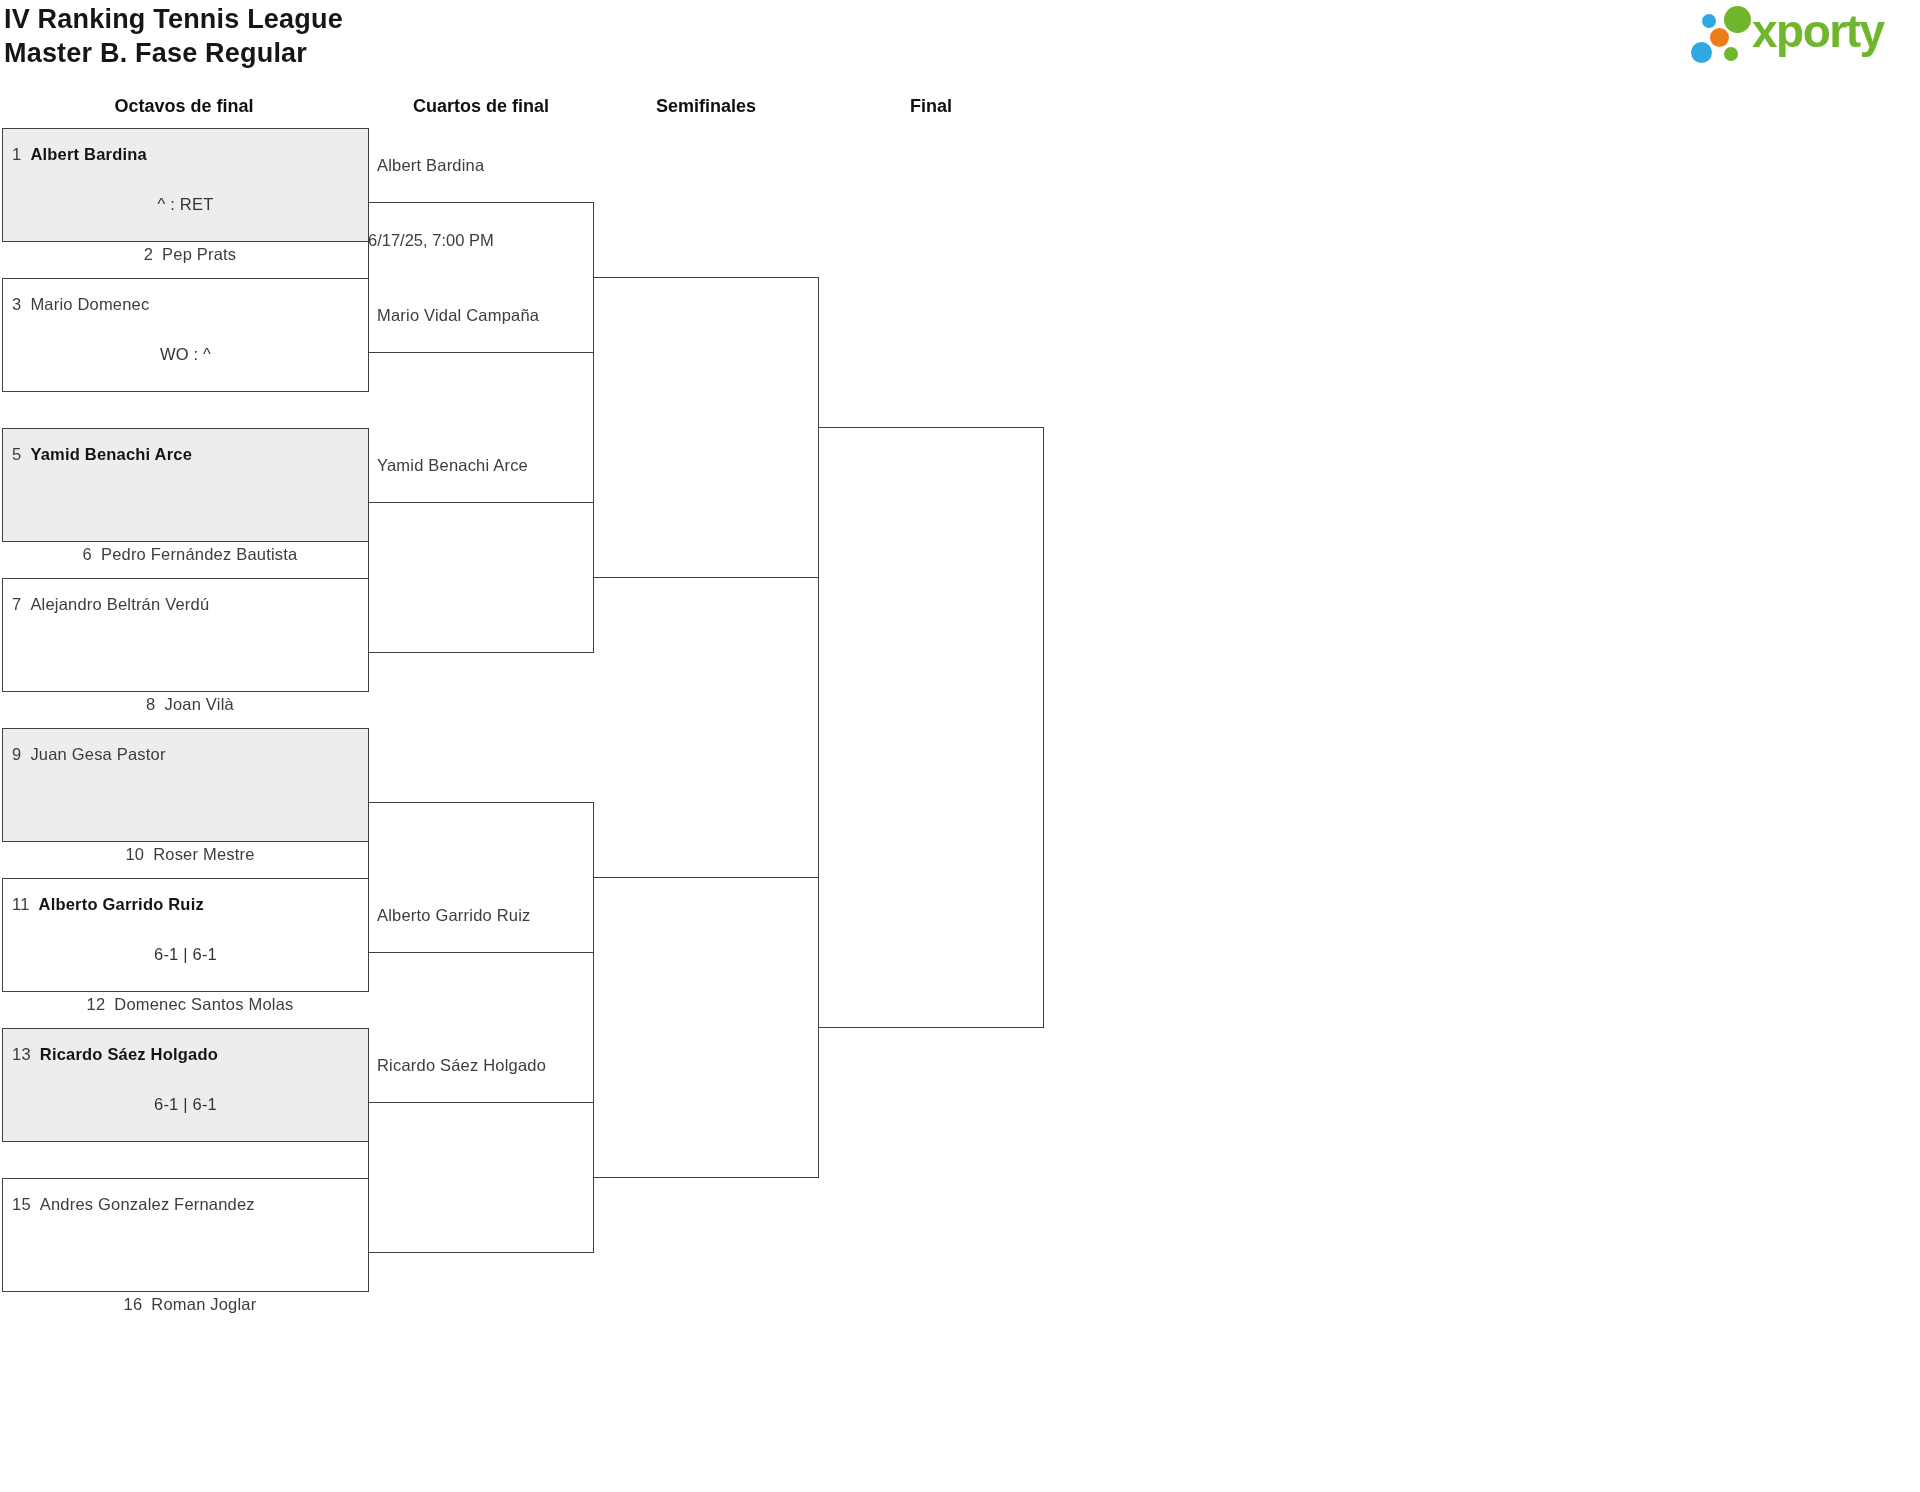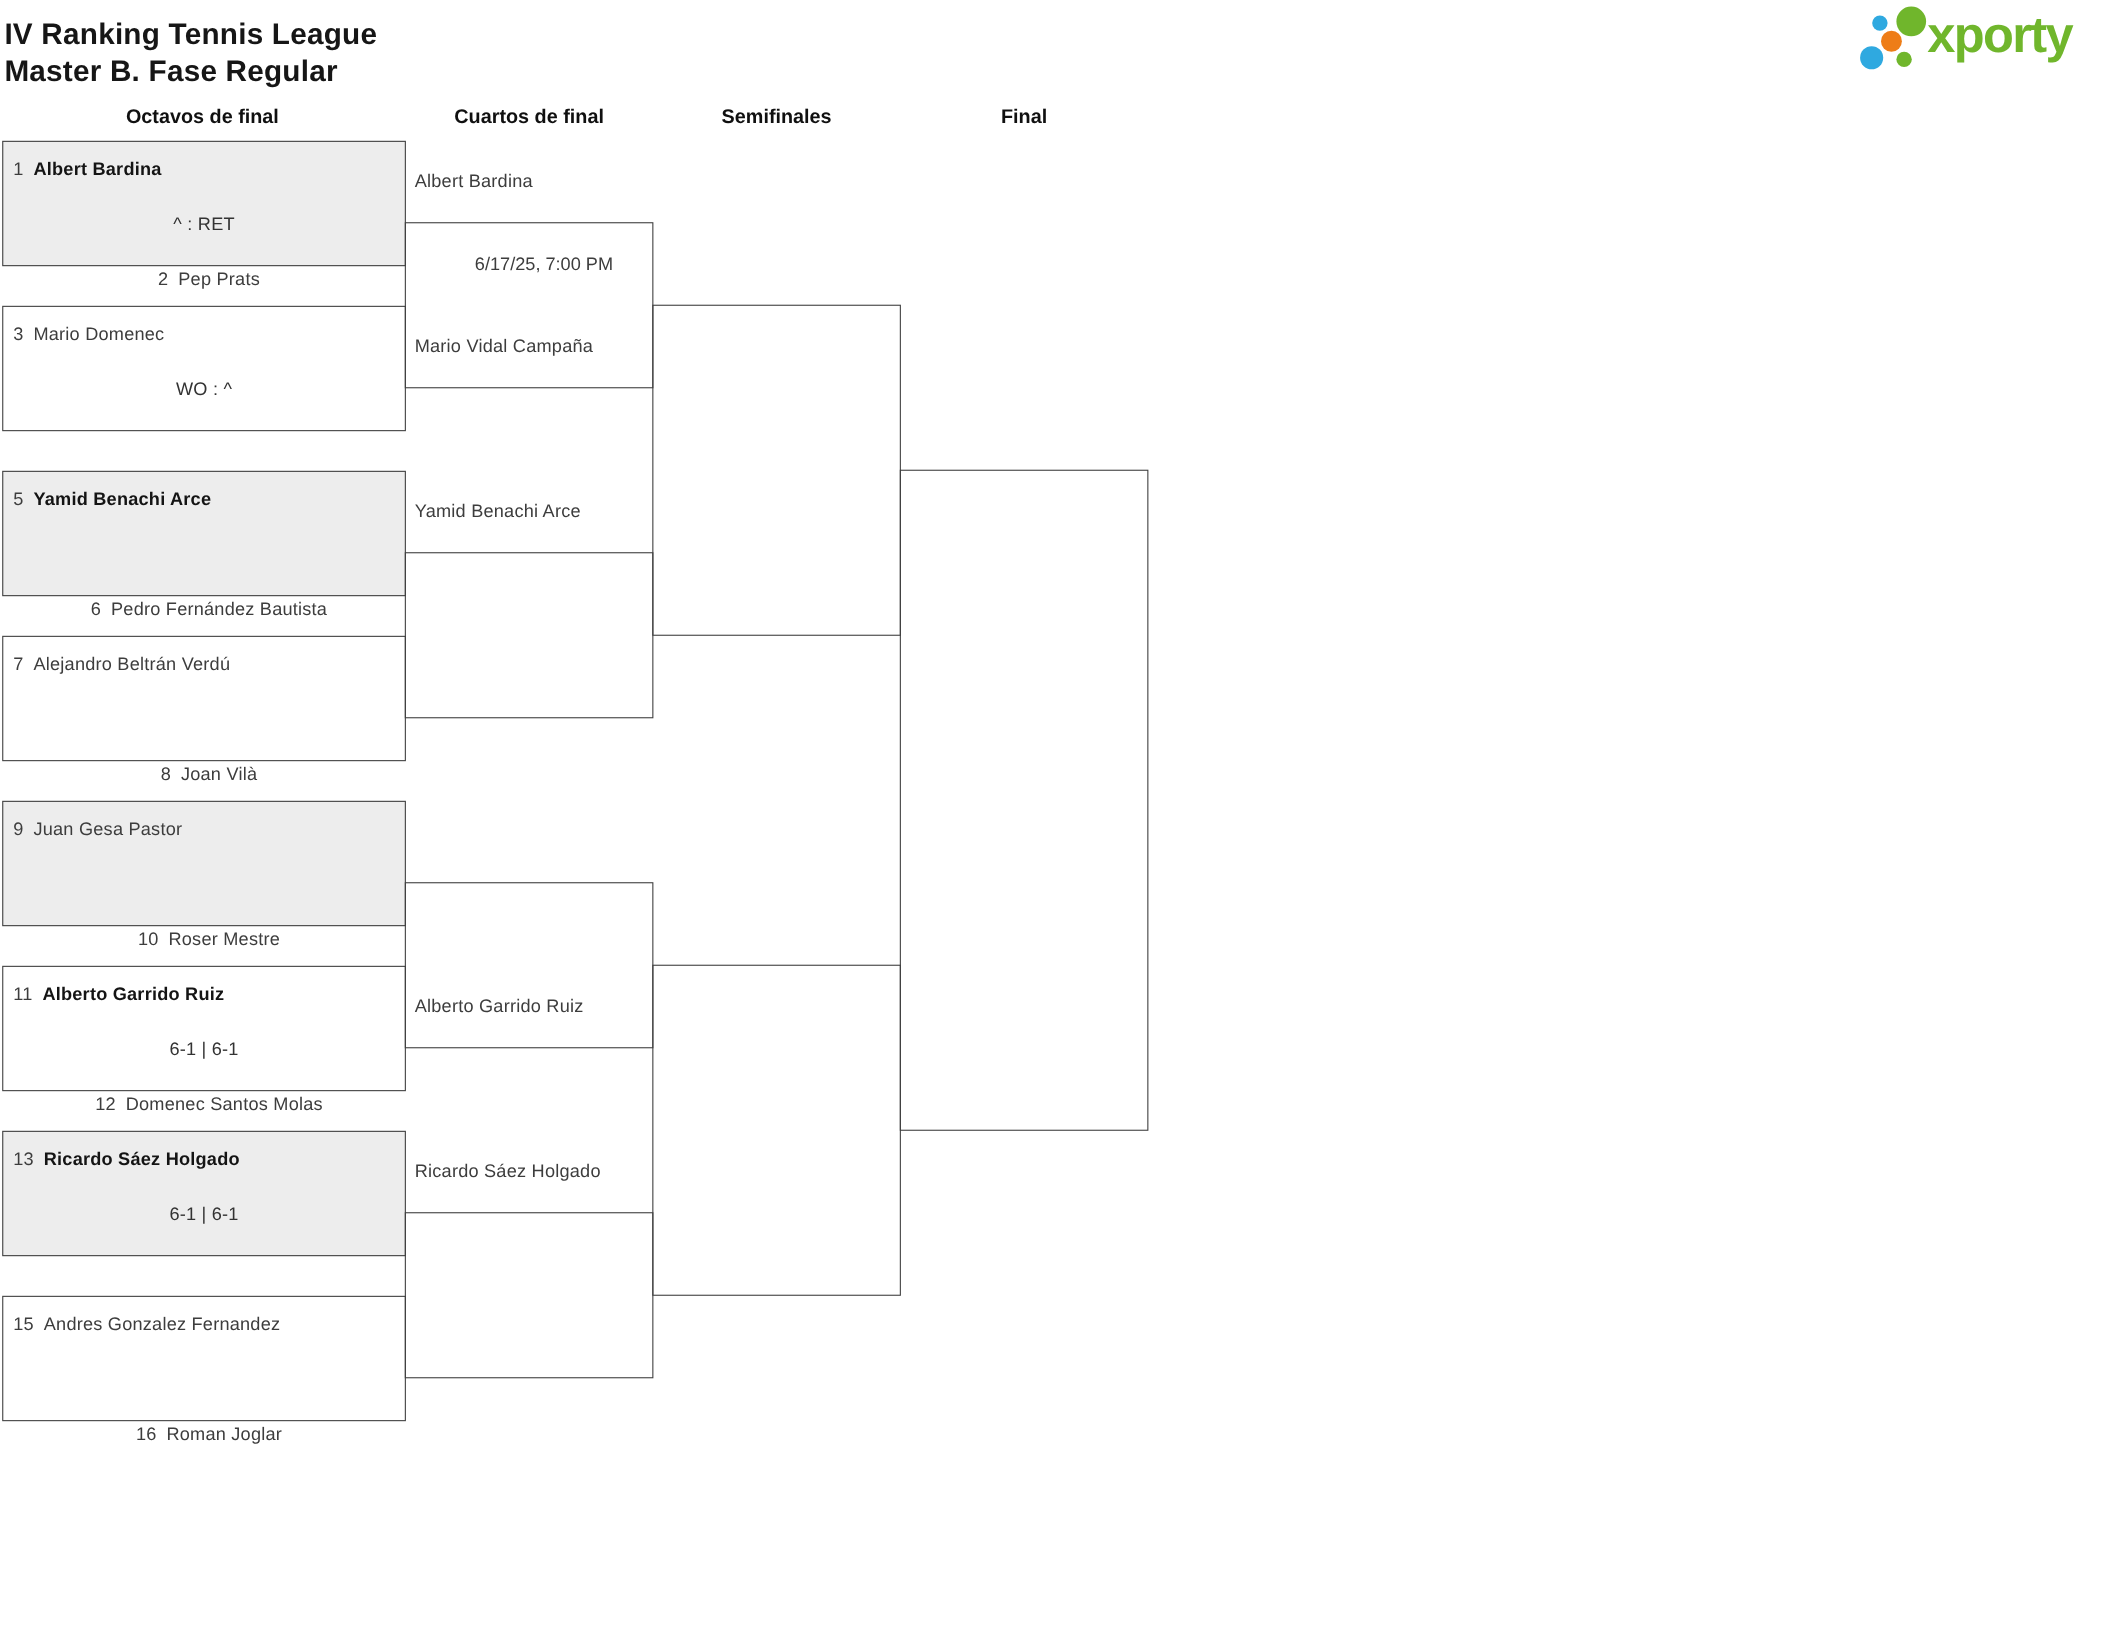--- a/index.html
+++ b/index.html
@@ -1,20 +1,20 @@
 <!DOCTYPE html>
 <html><head>
 <meta charset="utf-8">
 <style>
   html,body{margin:0;padding:0;background:#ffffff;}
   .page{position:relative;width:1920px;height:1492px;background:#fff;overflow:hidden;
         font-family:"Liberation Sans",sans-serif;color:#3d3d3d;}
   
   .titles{position:absolute;left:4px;top:2px;font-size:27px;line-height:34px;
-          font-weight:700;color:#161616;letter-spacing:0.2px;margin-top:12px;}
+          font-weight:700;color:#161616;letter-spacing:0.2px;}
   
   .logo{position:absolute;left:1690px;top:0;width:226px;height:66px;}
   .dot{position:absolute;border-radius:50%;}
   .dot.blue-s{left:12px;top:14px;width:14px;height:14px;}
   .dot.green-l{left:34px;top:6px;width:27px;height:27px;}
   .dot.orange-m{left:20px;top:28px;width:19px;height:19px;}
   .dot.blue-l{left:1px;top:42px;width:21px;height:21px;}
   .dot.green-s{left:34px;top:47px;width:14px;height:14px;}
   .logo-text{position:absolute;left:62px;top:4px;font-size:46px;line-height:54px;
              font-weight:800;letter-spacing:-1.5px;}
@@ -41,21 +41,21 @@
   .qf2{left:368px;top:502px;width:226px;height:151px;}
   .qf3{left:368px;top:802px;width:226px;height:151px;}
   .qf4{left:368px;top:1102px;width:226px;height:151px;}
   .sf1{left:593px;top:277px;width:226px;height:301px;}
   .sf2{left:593px;top:877px;width:226px;height:301px;}
   .fin{left:818px;top:427px;width:226px;height:601px;}
   
   .qlabel{position:absolute;left:377px;width:215px;height:22px;line-height:22px;
           font-size:16.5px;letter-spacing:0.2px;white-space:nowrap;color:#3d3d3d;}
   .qinfo{position:absolute;left:368px;width:253px;height:22px;line-height:22px;
-         text-align:center;font-size:16.5px;color:#3d3d3d;}
+         font-size:16.5px;color:#3d3d3d;}
   .qt1{top:154px;} .qi1{top:229px;} .qb1{top:304px;}
   .qt2{top:454px;} .qb3{top:904px;} .qt4{top:1054px;}
 </style>
 </head>
 <body>
 
 <div class="page">
 
   <div class="titles">
     <div>IV Ranking Tennis League</div>

